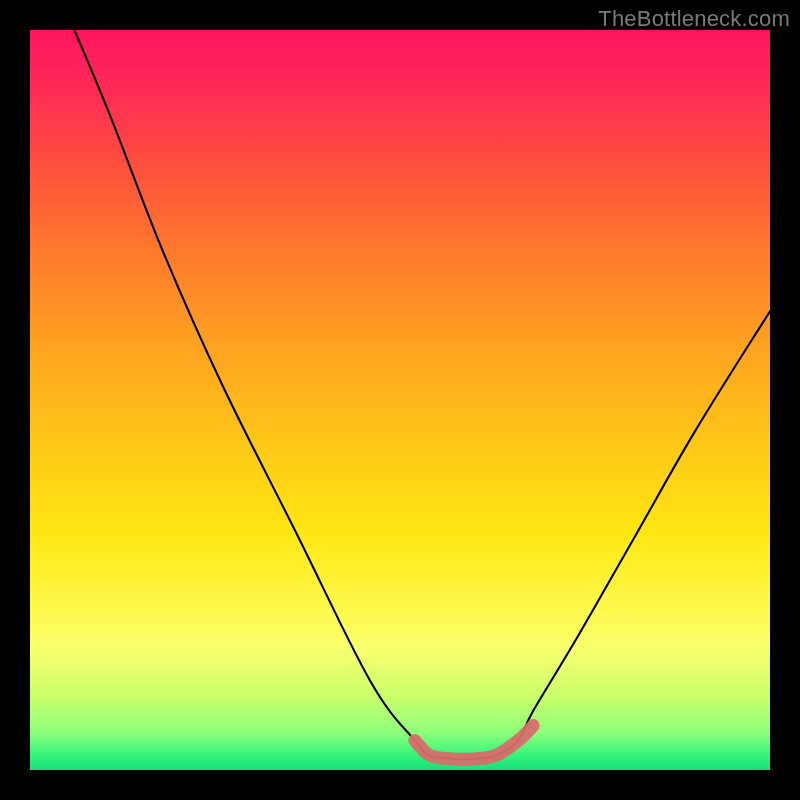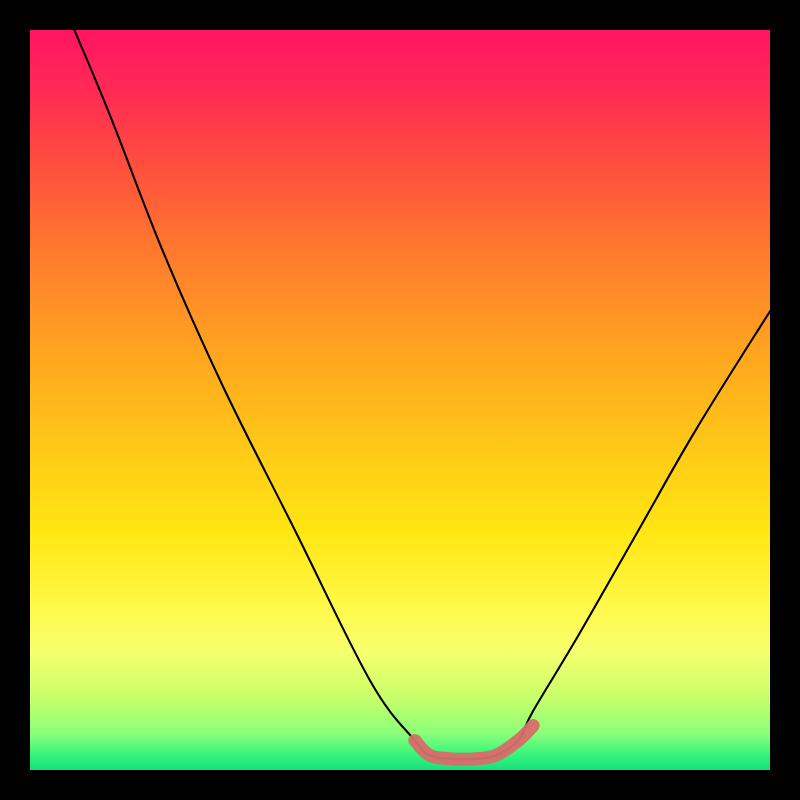--- a/index.html
+++ b/index.html
@@ -58,20 +58,21 @@
     inset: 0;
     width: 100%;
     height: 100%;
   }
 </style>
 </head>
 <body>
 
 <div class="frame">
 
+  <div class="watermark">TheBottleneck.com</div>
 
   <div class="plot-area">
     <div class="gradient-bg"></div>
 
     <svg class="curve" viewBox="0 0 740 740" preserveAspectRatio="none">
       <path id="main-curve" fill="none" stroke="#000000" stroke-width="2.1" stroke-linecap="round" stroke-linejoin="round" d="M 44.40 0.00 C 51.06 15.98, 65.42 48.84, 81.40 88.80 C 97.38 128.76, 113.22 174.05, 133.20 222.00 C 153.18 269.95, 168.42 304.58, 192.40 355.20 C 216.38 405.82, 239.76 449.92, 266.40 503.20 C 293.04 556.48, 319.09 613.90, 340.40 651.20 C 361.71 688.50, 374.14 697.08, 384.80 710.40 C 395.46 723.72, 392.94 721.87, 399.60 725.20 C 406.26 728.53, 413.81 728.23, 421.80 728.90 C 429.79 729.57, 436.01 729.57, 444.00 728.90 C 451.99 728.23, 458.21 728.53, 466.20 725.20 C 474.19 721.87, 481.74 718.39, 488.40 710.40 C 495.06 702.41, 492.54 699.45, 503.20 680.80 C 513.86 662.15, 528.95 638.77, 547.60 606.80 C 566.25 574.83, 585.49 540.50, 606.80 503.20 C 628.11 465.90, 642.02 439.56, 666.00 399.60 C 689.98 359.64, 726.68 302.51, 740.00 281.20"></path>
       <path id="bottom-seg" fill="none" stroke="#d86d6a" stroke-width="13" stroke-linecap="round" stroke-linejoin="round" opacity="0.95" d="M 384.80 710.40 C 387.46 713.06, 392.94 721.87, 399.60 725.20 C 406.26 728.53, 413.81 728.23, 421.80 728.90 C 429.79 729.57, 436.01 729.57, 444.00 728.90 C 451.99 728.23, 458.21 728.53, 466.20 725.20 C 474.19 721.87, 481.74 715.73, 488.40 710.40 C 495.06 705.07, 500.54 698.26, 503.20 695.60"></path>
     </svg>
   </div>
 

